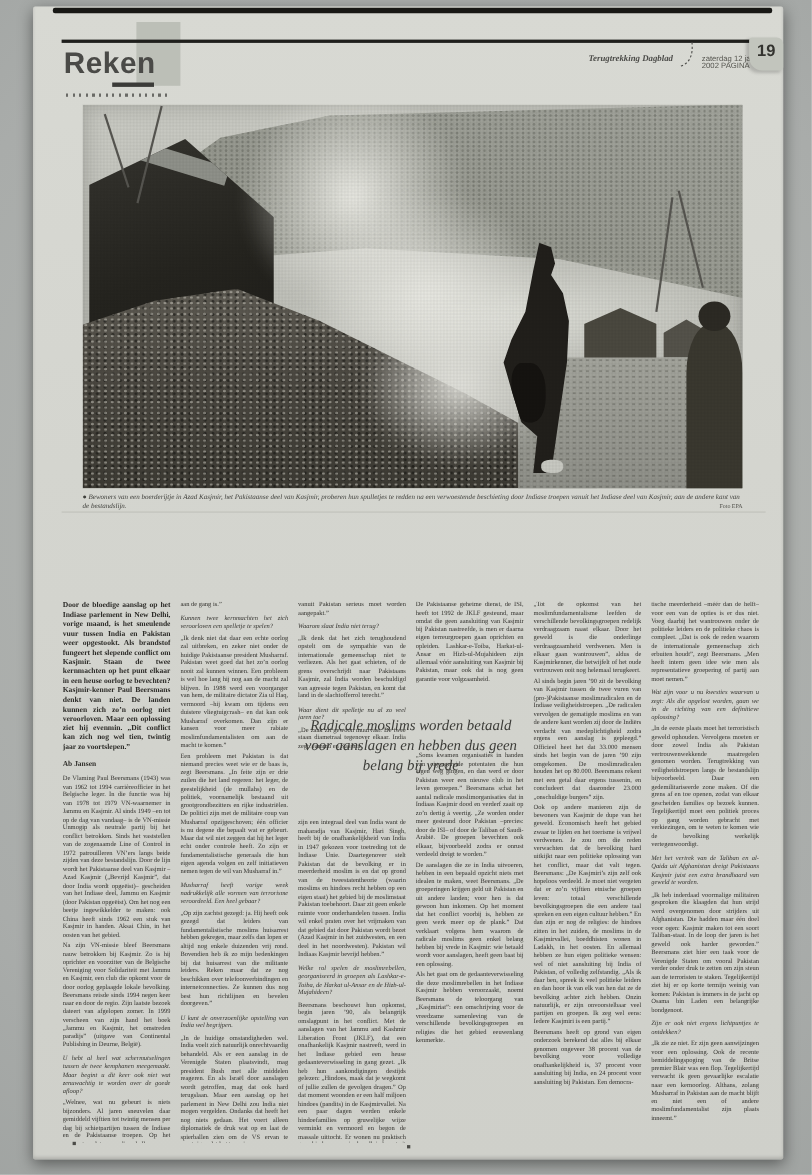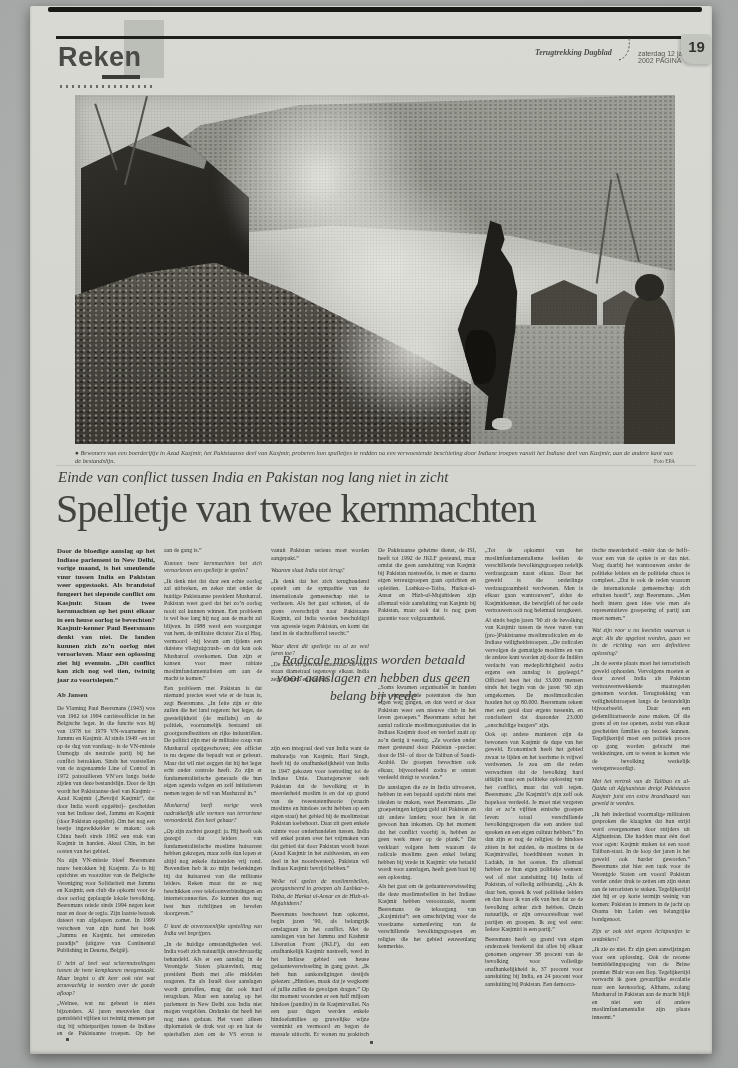--- a/index.html
+++ b/index.html
@@ -141,22 +141,20 @@
       <div class="ph-boy" data-name="photo-boy-figure"></div>
       <div class="ph-grain" data-name="photo-grain-overlay"></div>
     </div>
 
     <div class="caption-row" data-name="photo-caption-row">
       <span data-name="photo-caption">● Bewoners van een boerderijtje in Azad Kasjmir, het Pakistaanse deel van Kasjmir, proberen hun spulletjes te redden na een verwoestende beschieting door Indiase troepen vanuit het Indiase deel van Kasjmir, aan de andere kant van de bestandslijn.</span>
       <span class="credit" data-name="photo-credit">Foto EPA</span>
     </div>
     <div class="caption-rule" data-name="caption-rule"></div>
 
-    <div class="kicker" data-name="article-kicker">Einde van conflict tussen India en Pakistan nog lang niet in zicht</div>
-    <div class="headline" data-name="article-headline">Spelletje van twee kernmachten</div>
 
     <div class="columns" data-name="article-body">
       <div class="col" data-name="text-column-1">
           <div class="para lead" data-name="article-lead">Door de bloedige aanslag op het Indiase parlement in New Delhi, vorige maand, is het smeulende vuur tussen India en Pakistan weer opgestookt. Als brandstof fungeert het slepende conflict om Kasjmir. Staan de twee kernmachten op het punt elkaar in een heuse oorlog te bevechten? Kasjmir-kenner Paul Beersmans denkt van niet. De landen kunnen zich zo’n oorlog niet veroorloven. Maar een oplossing ziet hij evenmin. „Dit conflict kan zich nog wel tien, twintig jaar zo voortslepen.”</div>
           <div class="para byline" data-name="article-byline">Ab Jansen</div>
           <div class="para p" data-name="article-paragraph">De Vlaming Paul Beersmans (1943) was van 1962 tot 1994 carrièreofficier in het Belgische leger. In die functie was hij van 1978 tot 1979 VN-waarnemer in Jammu en Kasjmir. Al sinds 1949 –en tot op de dag van vandaag– is de VN-missie Unmogip als neutrale partij bij het conflict betrokken. Sinds het vaststellen van de zogenaamde Line of Control in 1972 patrouilleren VN’ers langs beide zijden van deze bestandslijn. Door de lijn wordt het Pakistaanse deel van Kasjmir –Azad Kasjmir („Bevrijd Kasjmir”, dat door India wordt opgeëist)– gescheiden van het Indiase deel, Jammu en Kasjmir (door Pakistan opgeëist). Om het nog een beetje ingewikkelder te maken: ook China heeft sinds 1962 een stuk van Kasjmir in handen. Aksai Chin, in het oosten van het gebied.</div>
           <div class="para p" data-name="article-paragraph">Na zijn VN-missie bleef Beersmans nauw betrokken bij Kasjmir. Zo is hij oprichter en voorzitter van de Belgische Vereniging voor Solidariteit met Jammu en Kasjmir, een club die opkomt voor de door oorlog geplaagde lokale bevolking. Beersmans reisde sinds 1994 negen keer naar en door de regio. Zijn laatste bezoek dateert van afgelopen zomer. In 1999 verscheen van zijn hand het boek „Jammu en Kasjmir, het omstreden paradijs” (uitgave van Continental Publishing in Deurne, België).</div>
           <div class="para q" data-name="interview-question">U hebt al heel wat schermutselingen tussen de twee kemphanen meegemaakt. Maar begint u dit keer ook niet wat zenuwachtig te worden over de goede afloop?</div>
           <div class="para p" data-name="article-paragraph">„Welnee, wat nu gebeurt is niets bijzonders. Al jaren sneuvelen daar gemiddeld vijftien tot twintig mensen per dag bij schietpartijen tussen de Indiase en de Pakistaanse troepen. Op het moment dat moslimrebellen van Pakistaanse zijde in India willen infiltreren, beginnen de Pakistaanse troepen te schieten zodat de Indiase soldaten dekking moeten zoeken en de rebellen ongehinderd kunnen passeren.</div>
         </div>

